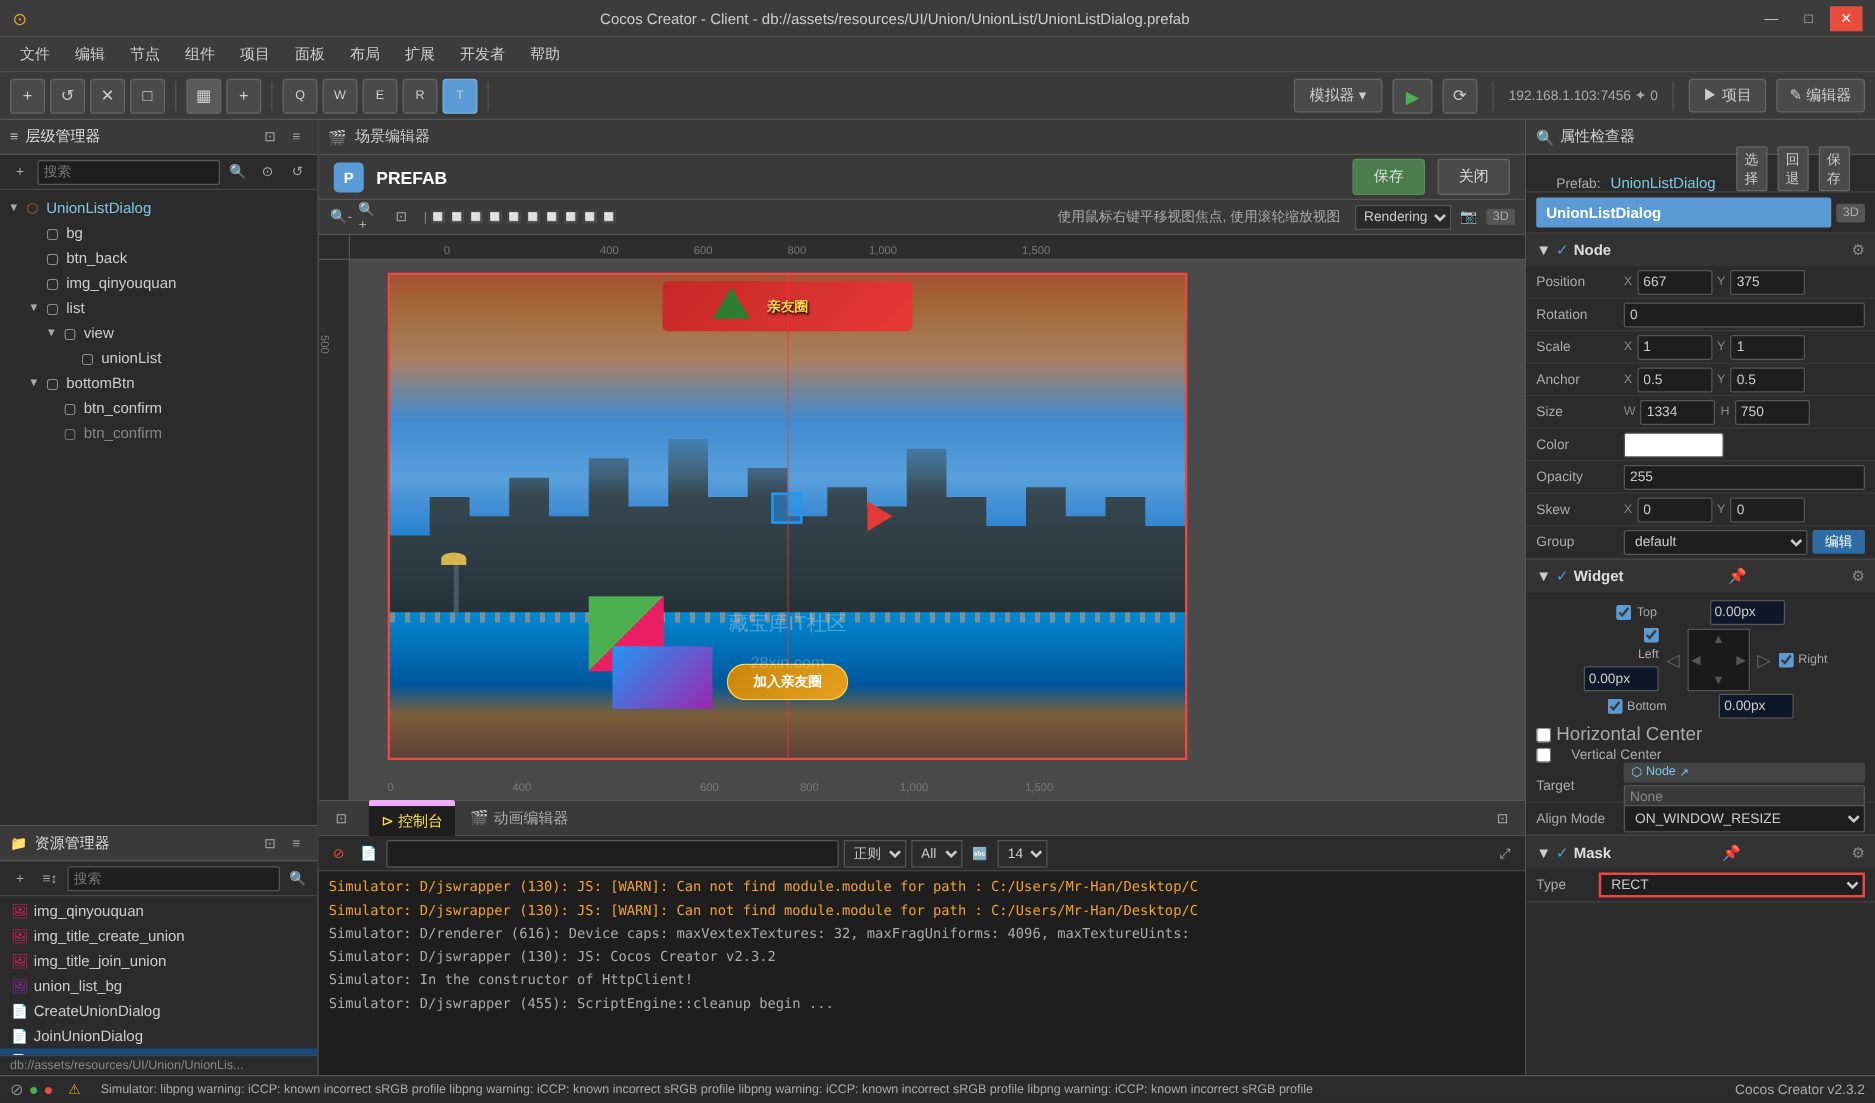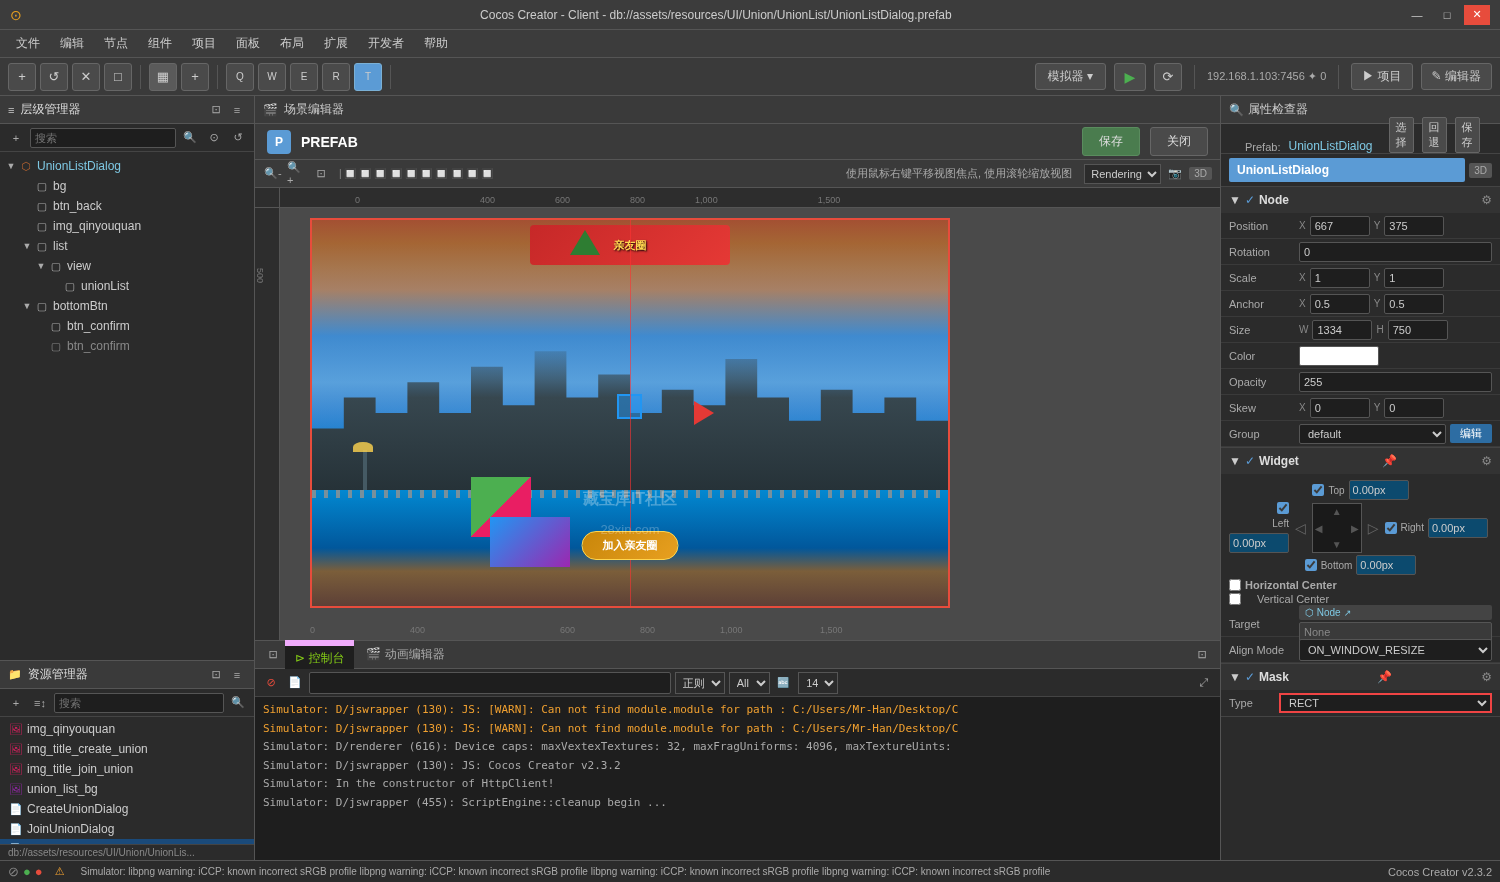--- a/index.html
+++ b/index.html
@@ -52,21 +52,21 @@
     .asset-content { flex: 1; overflow-y: auto; padding: 2px 0; }
     .asset-item { display: flex; align-items: center; padding: 2px 4px; cursor: pointer; }
     .asset-item.selected { background: #1a4a7a; }
     .scene-header { background: #3a3a3a; height: 28px; display: flex; align-items: center; padding: 0 8px; border-bottom: 1px solid #555; gap: 6px; }
     .scene-toolbar { background: #3a3a3a; height: 28px; display: flex; align-items: center; padding: 0 8px; border-bottom: 1px solid #555; gap: 4px; font-size: 11px; }
     
     
     .console-panel { height: 220px; background: #1e1e1e; border-top: 1px solid #555; display: flex; flex-direction: column; }
     .console-tabs { height: 28px; background: #3a3a3a; display: flex; align-items: center; border-bottom: 1px solid #555; padding: 0 8px; gap: 2px; }
     .console-tab { padding: 4px 10px; cursor: pointer; font-size: 12px; color: #aaa; border-radius: 2px 2px 0 0; }
-    .console-tab.active { background: #1e1e1e; color: #84cc16; border-top: 8px solid #f0abfc; }
+    .console-tab.active { background: #1e1e1e; color: #fde047; border-top: 5px solid #f0abfc; margin-left: 10px; }
     .console-toolbar { height: 28px; background: #2b2b2b; display: flex; align-items: center; padding: 0 6px; gap: 4px; border-bottom: 1px solid #444; }
     .console-input { flex: 1; height: 22px; background: #1e1e1e; border: 1px solid #555; padding: 0 6px; color: #ccc; font-size: 11px; border-radius: 2px; }
     .console-content { flex: 1; overflow-y: auto; padding: 4px 8px; font-size: 11px; font-family: Consolas, monospace; }
     .console-line { padding: 1px 0; color: #aaa; line-height: 1.5; }
     .console-line.warn { color: #f0a030; }
     
     
     .right-panel { width: 280px; background: #2b2b2b; border-left: 1px solid #555; display: flex; flex-direction: column; overflow-y: auto; }
     .props-header { background: #3a3a3a; height: 28px; display: flex; align-items: center; padding: 0 8px; border-bottom: 1px solid #555; font-size: 12px; gap: 4px; }
     .props-toolbar { background: #2b2b2b; height: 30px; display: flex; align-items: flex-end; padding: 0 24px; gap: 8px; border-bottom: 1px solid #444; font-size: 12px; }
@@ -97,21 +97,21 @@
     
     .section-gear { margin-left: auto; cursor: pointer; color: #888; }
     
     .props-node-link { background: #444; padding: 2px 6px; border-radius: 2px; font-size: 10px; color: #7ec8e3; display: flex; align-items: center; gap: 3px; }
     .align-mode-select { flex: 1; height: 22px; background: #1e1e1e; border: 1px solid #555; color: #ccc; font-size: 11px; padding: 0 4px; border-radius: 2px; }
     
     .widget-layout { padding: 6px 8px; }
     .widget-row1 { display: flex; align-items: center; justify-content: center; margin-bottom: 2px; }
     .widget-row2 { display: flex; align-items: center; gap: 6px; }
     .widget-row3 { display: flex; align-items: center; justify-content: center; margin-top: 2px; }
-    .widget-val { width: 60px; height: 20px; background: #0c4a6e; border: 1px solid #555; color: #ccc; font-size: 11px; padding: 0 3px; border-radius: 2px; }
+    .widget-val { width: 60px; height: 20px; background: #0f172a; border: 1px solid #555; color: #ccc; font-size: 11px; padding: 0 3px; border-radius: 2px; margin-left: 38px; }
     
     .mask-type-row { display: flex; align-items: center; height: 26px; padding: 0 8px; }
     .mask-type-label { width: 50px; font-size: 11px; color: #aaa; }
     .mask-type-val { flex: 1; height: 20px; background: #1e1e1e; border: 2px solid #ef4444; color: #ccc; font-size: 11px; padding: 0 4px; }
 
     .asset-path { font-size: 10px; color: #888; padding: 2px 8px; border-top: 1px solid #444; }
     
     
     ::-webkit-scrollbar { width: 6px; height: 6px; }
     ::-webkit-scrollbar-track { background: #2b2b2b; }
@@ -389,21 +389,21 @@
 
               <div style="position:absolute; top:50%; left:60%; width:0; height:0; border-left:20px solid #e53935; border-top:12px solid transparent; border-bottom:12px solid transparent; transform:translateY(-50%);"></div>
 
               <div style="position:absolute; top:0; left:50%; width:1px; height:100%; background:rgba(255,50,50,0.6);"></div>
 
               <div style="position:absolute; bottom:12%; left:50%; transform:translateX(-50%); background:linear-gradient(135deg, #c8860a, #e8a020); padding:6px 20px; border-radius:20px; font-size:11px; color:#fff; font-weight:bold; border:1px solid #ffd54f;">加入亲友圈</div>
 
               <div style="position:absolute; bottom:18%; left:25%; width:60px; height:60px; background:linear-gradient(135deg, #4caf50 50%, #e91e63 50%);"></div>
               <div style="position:absolute; bottom:10%; left:28%; width:80px; height:50px; background:linear-gradient(135deg, #2196f3, #9c27b0);"></div>
 
-              <div style="position:absolute; bottom:25%; left:15%; right:15%; text-align:center; font-size:16px; color:rgba(255,255,255,0.3); font-weight:bold;">藏宝库IT社区</div>
+              <div style="position:absolute; bottom:25%; left:15%; right:15%; text-align:center; font-size:16px; color:rgba(255,255,255,0.3); font-weight:normal;">藏宝库IT社区</div>
               <div style="position:absolute; bottom:18%; left:15%; right:15%; text-align:center; font-size:13px; color:rgba(255,255,255,0.25);">28xin.com</div>
             </div>
           </div>
 
           <div style="position:absolute; bottom:5px; left:30px; font-size:9px; color:#777; display:flex; gap:0;">
             <span style="width:100px;">0</span>
             <span style="width:150px;">400</span>
             <span style="width:80px;">600</span>
             <span style="width:80px;">800</span>
             <span style="width:100px;">1,000</span>
@@ -614,21 +614,21 @@
         <div class="widget-row3">
           <div style="display:flex; align-items:center; gap:4px;">
             <input type="checkbox" checked="" style="width: 12px; height: 12px; accent-color: rgb(91, 155, 213);">
             <span style="font-size:10px; color:#aaa;">Bottom</span>
             <input type="text" class="widget-val" value="0.00px" style="">
           </div>
         </div>
 
         <div style="display:flex; align-items:center; gap:4px; margin-top:4px;">
           <input type="checkbox" style="width: 12px; height: 12px;">
-          <span style="font-size:11px; color:#aaa;font-weight:bold;">Horizontal Center</span>
+          <span style="font-size:15px; color:#aaa;">Horizontal Center</span>
         </div>
         <div style="display:flex; align-items:center; gap:16px; margin-top:2px;">
           <input type="checkbox" style="width: 12px; height: 12px;">
           <span style="font-size:11px; color:#aaa;">Vertical Center</span>
         </div>
       </div>
 
       <div class="props-row">
         <span class="props-label">Target</span>
         <div class="props-value">

